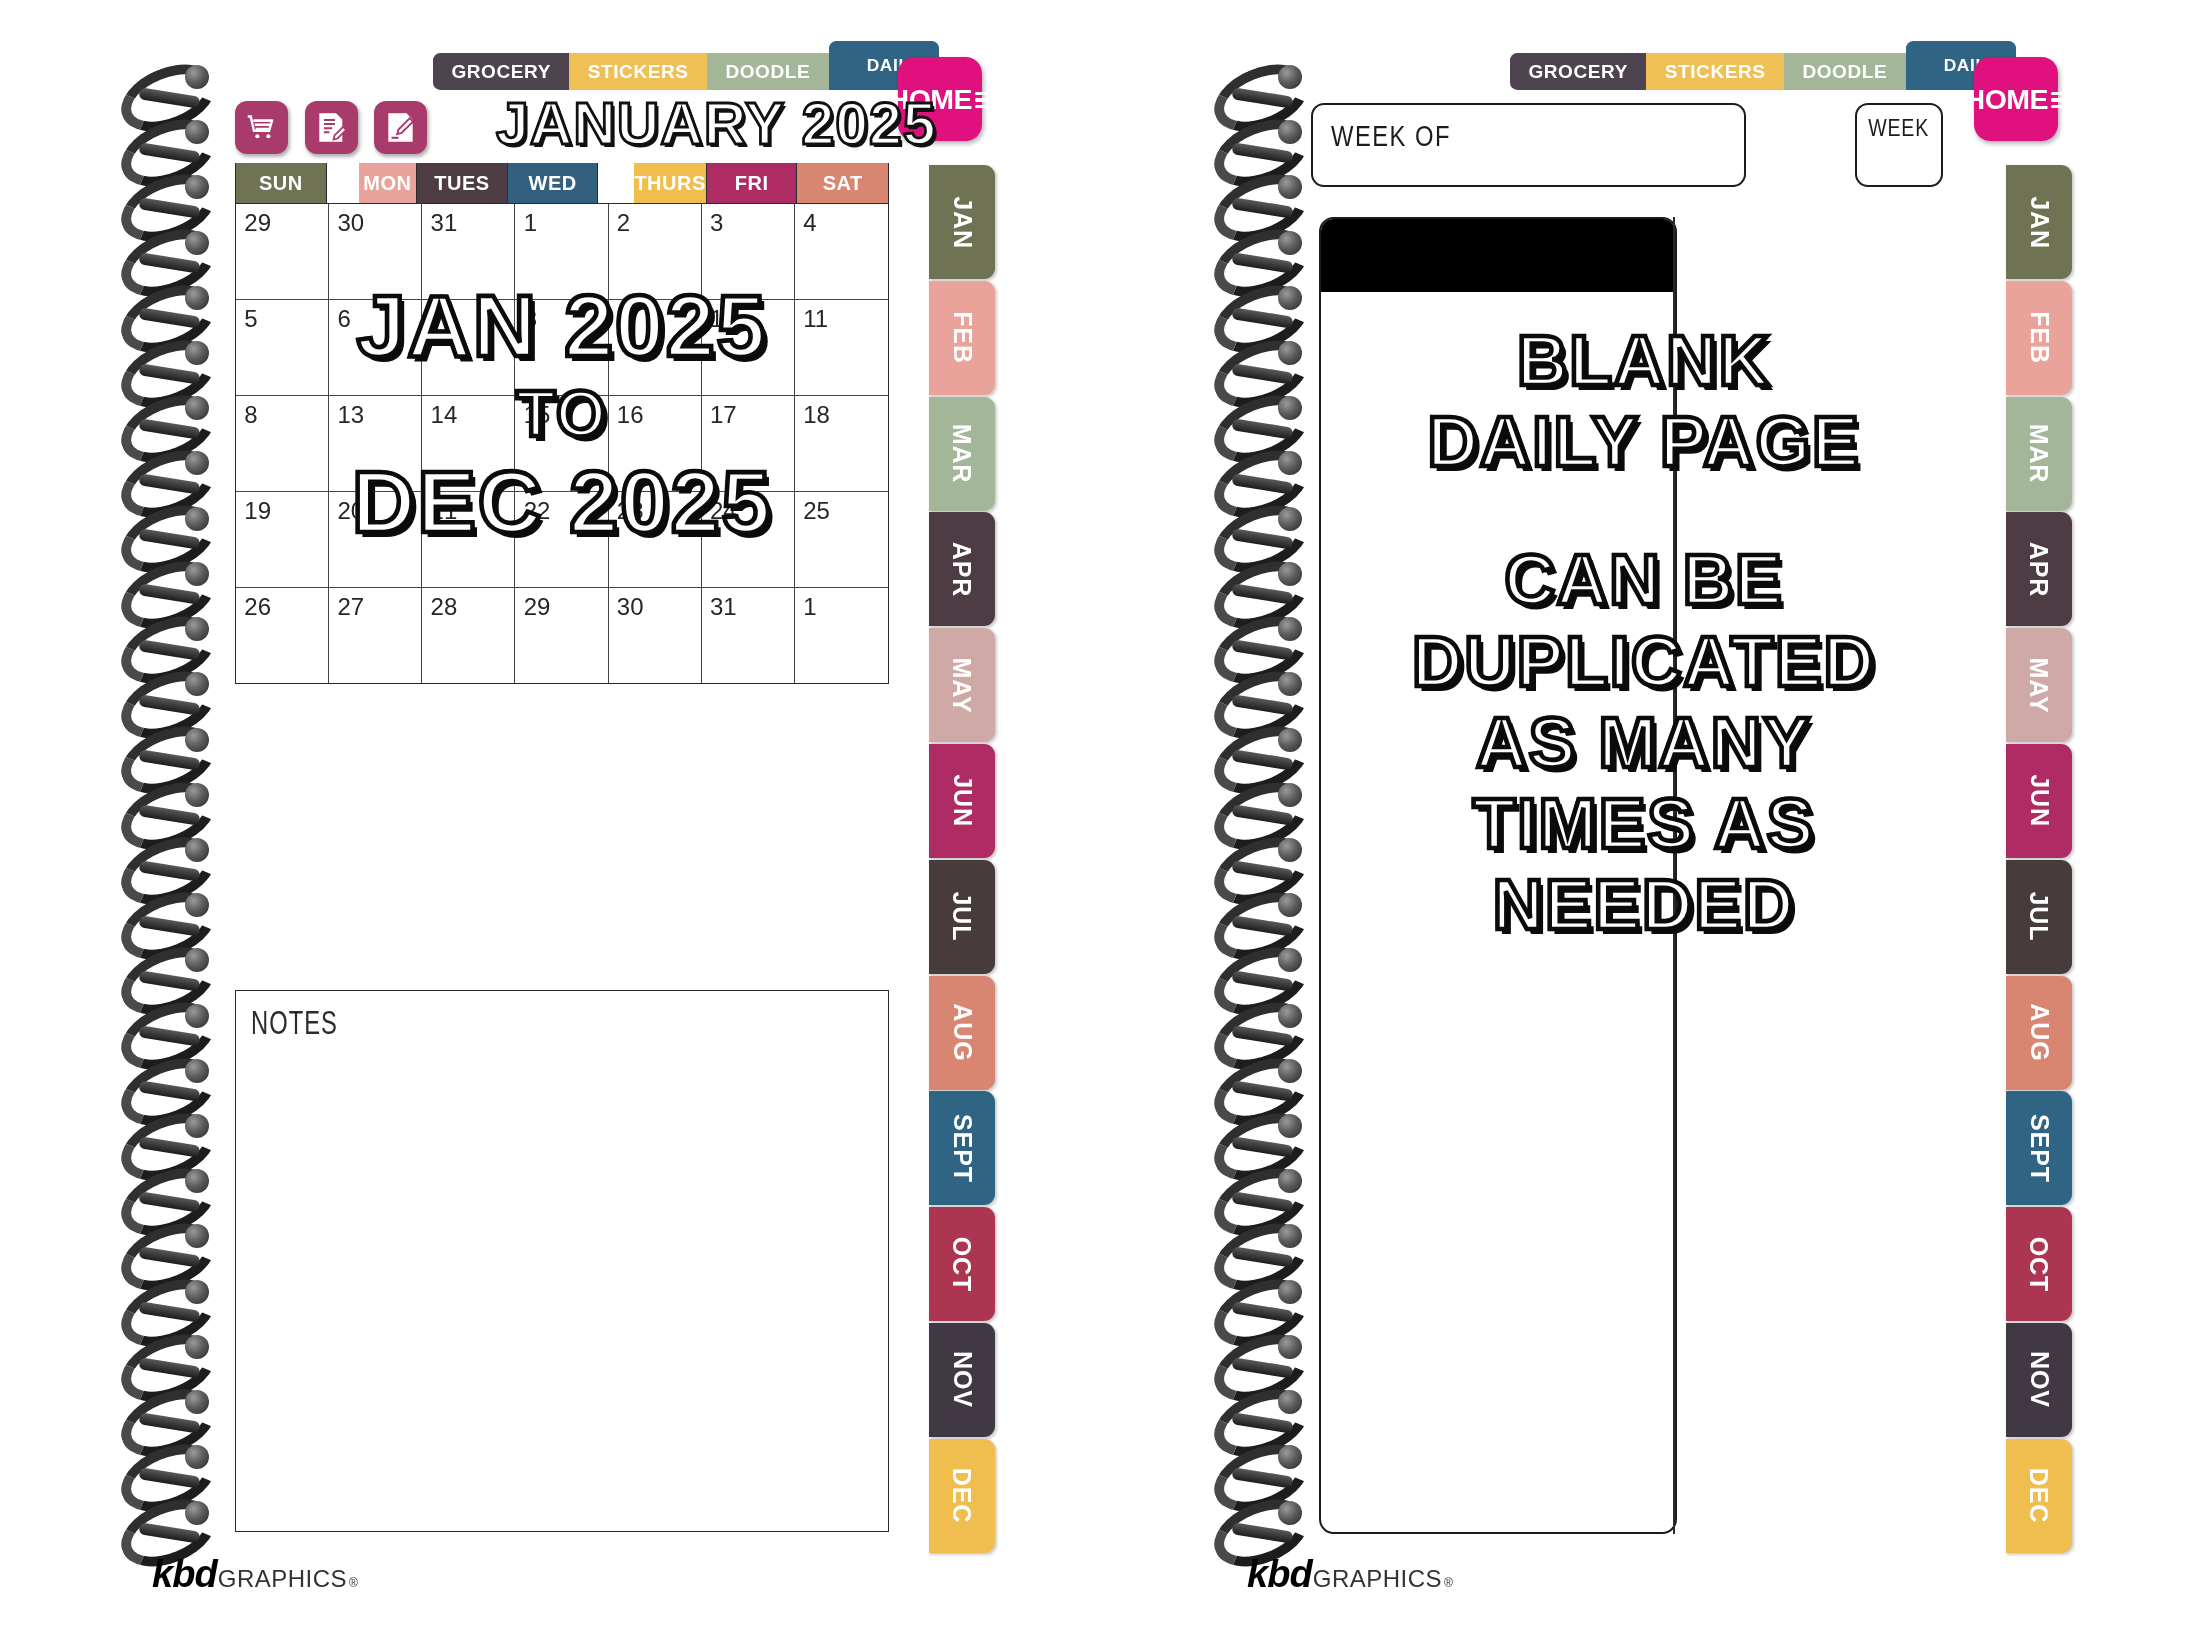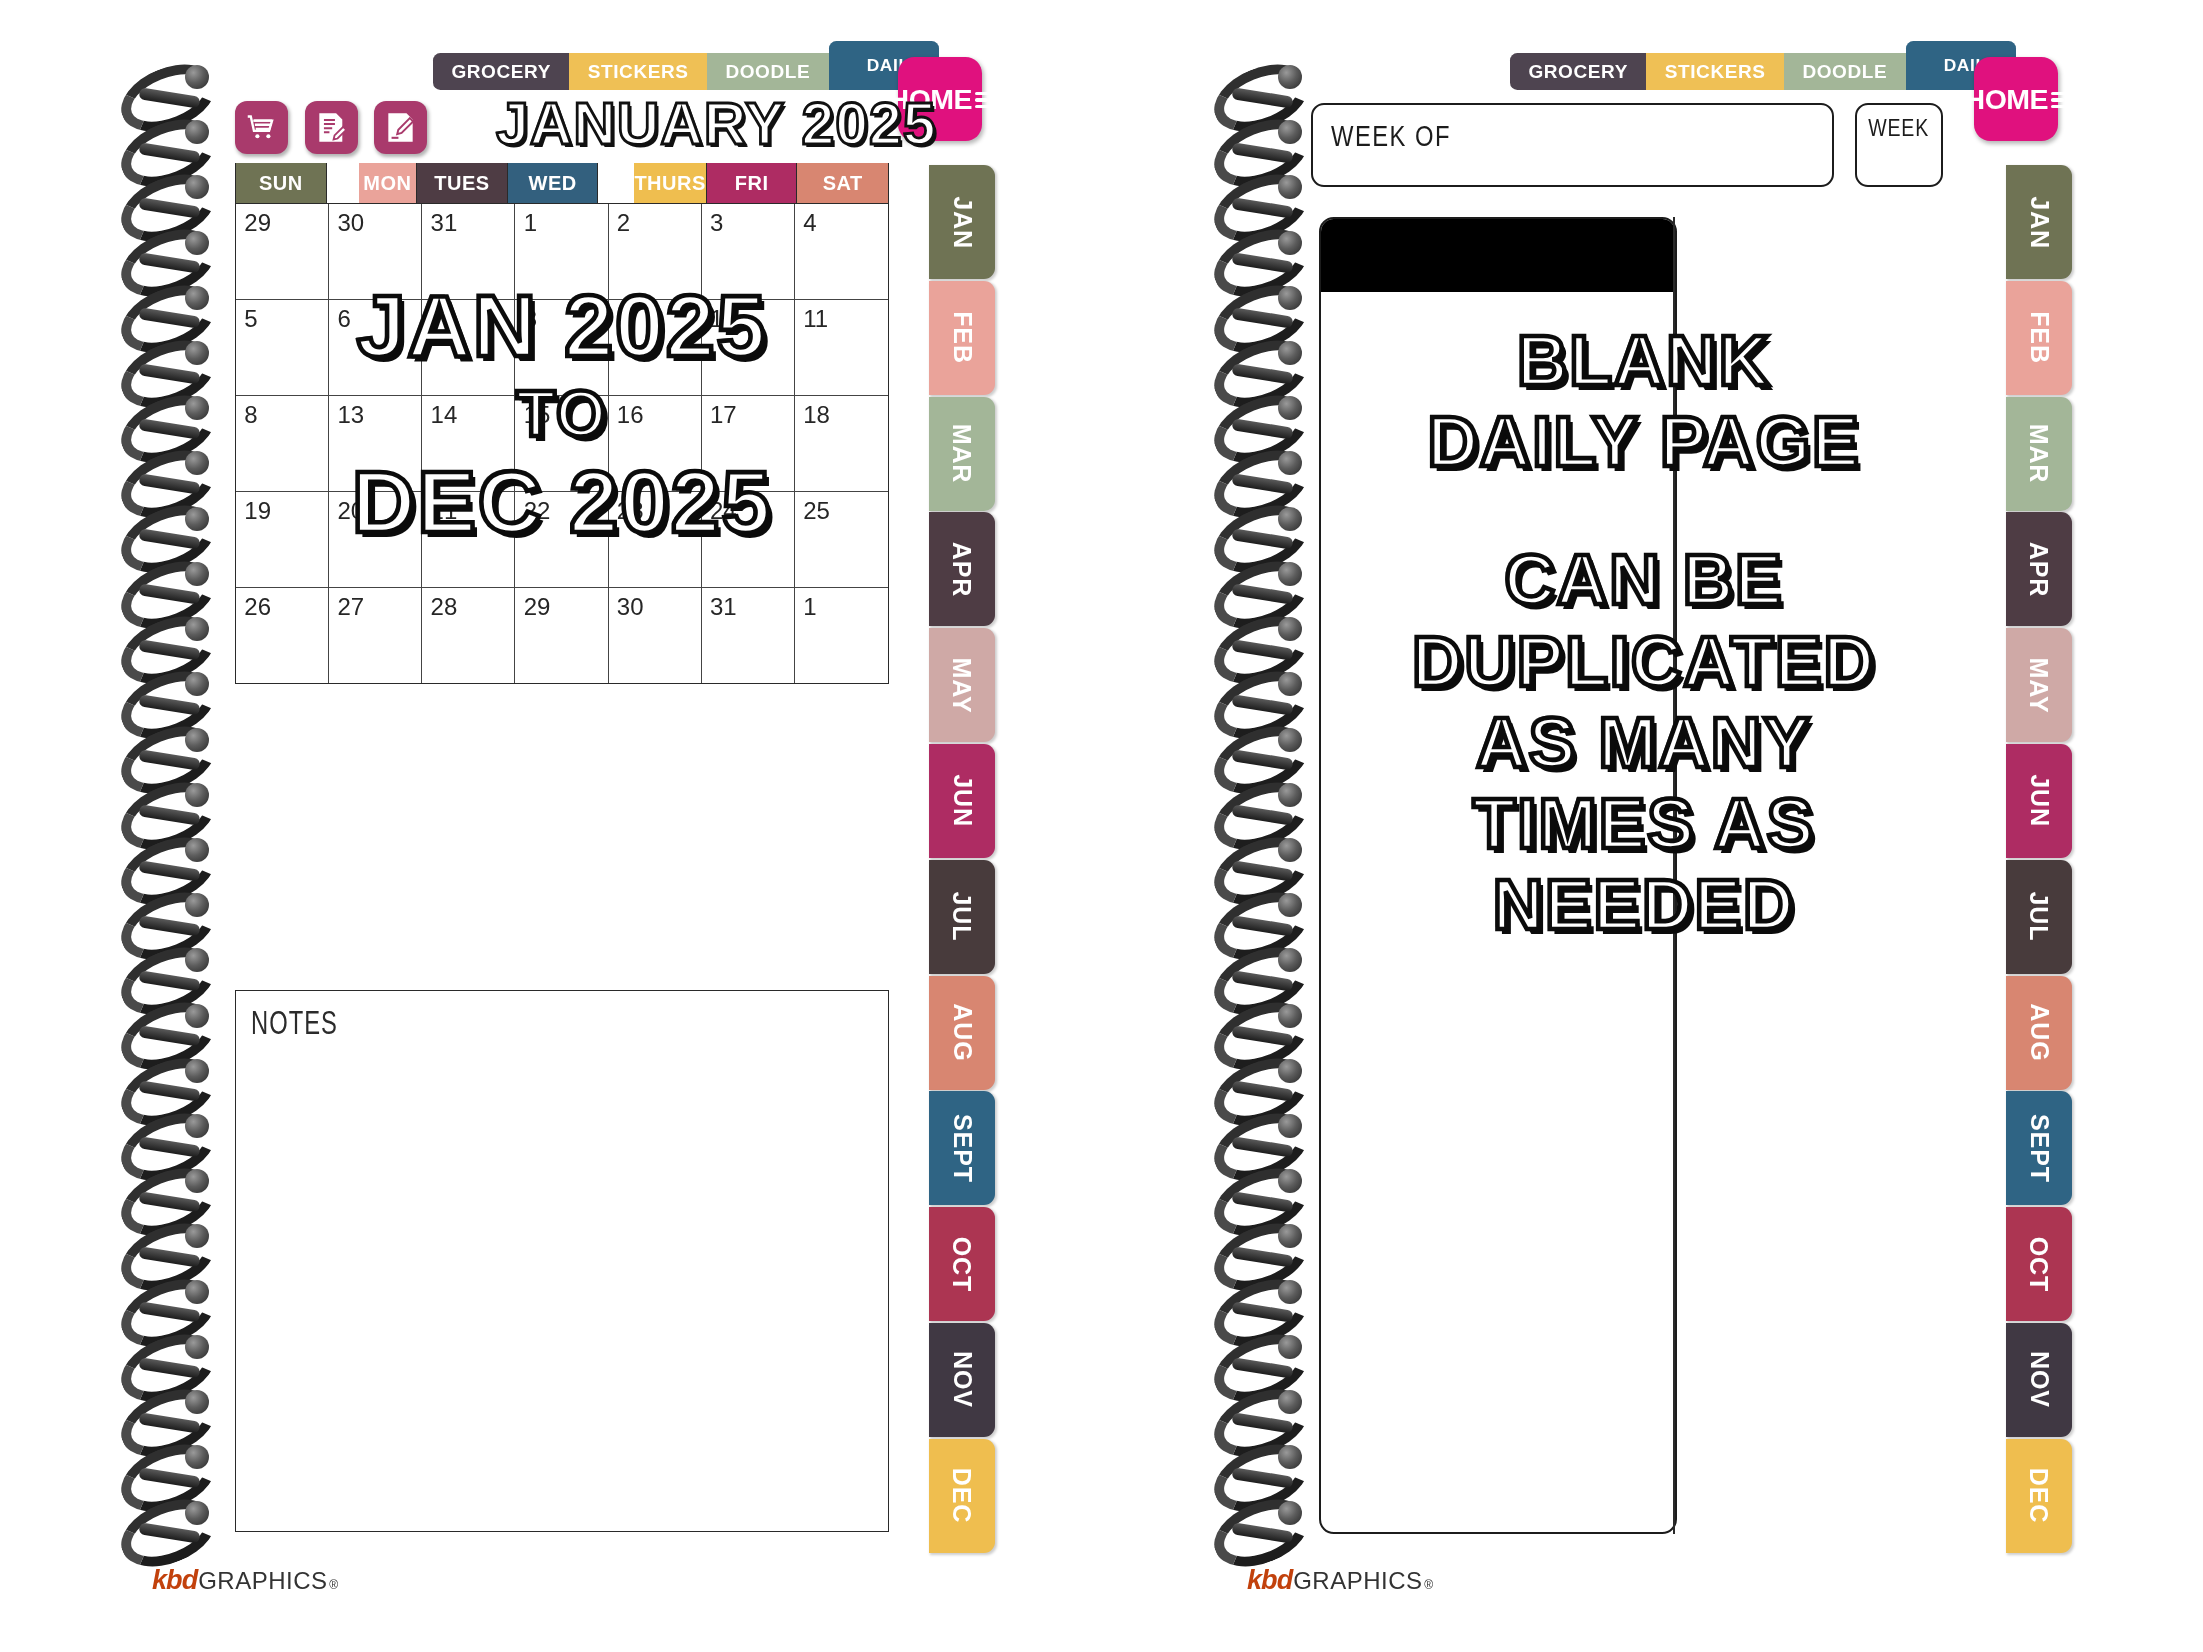--- a/index.html
+++ b/index.html
@@ -312,21 +312,21 @@
     font-family: "Liberation Sans", sans-serif;
     transform: rotate(90deg);
     white-space: nowrap;
   }
 
   
   .week-of-box {
     position: absolute;
     left: 1311px;
     top: 103px;
-    width: 523px;
+    width: 435px;
     height: 84px;
     border: 2.8px solid #1c1c1c;
     border-radius: 13px;
     background: #ffffff;
   }
   .week-of-label {
     margin: 14.7px 0 0 18.4px;
     font-size: 29px;
     color: #1c1c1c;
     letter-spacing: 1.8px;
@@ -390,23 +390,23 @@
   .footer-logo {
     position: absolute;
     bottom: 57px;
     display: flex;
     align-items: baseline;
     font-family: "Liberation Sans", sans-serif;
   }
   .footer-left  { left: 152px; }
   .footer-right { left: 1247px; }
   .logo-kbd {
-    font-size: 27px;
+    font-size: 38px;
     font-weight: 800;
-    color: #c2410c;
+    color: #000000;
     font-style: italic;
     letter-spacing: -0.9px;
   }
   .logo-graphics {
     font-size: 24px;
     font-weight: 400;
     color: #333333;
     letter-spacing: 0.5px;
     margin-left: 0.9px;
   }

